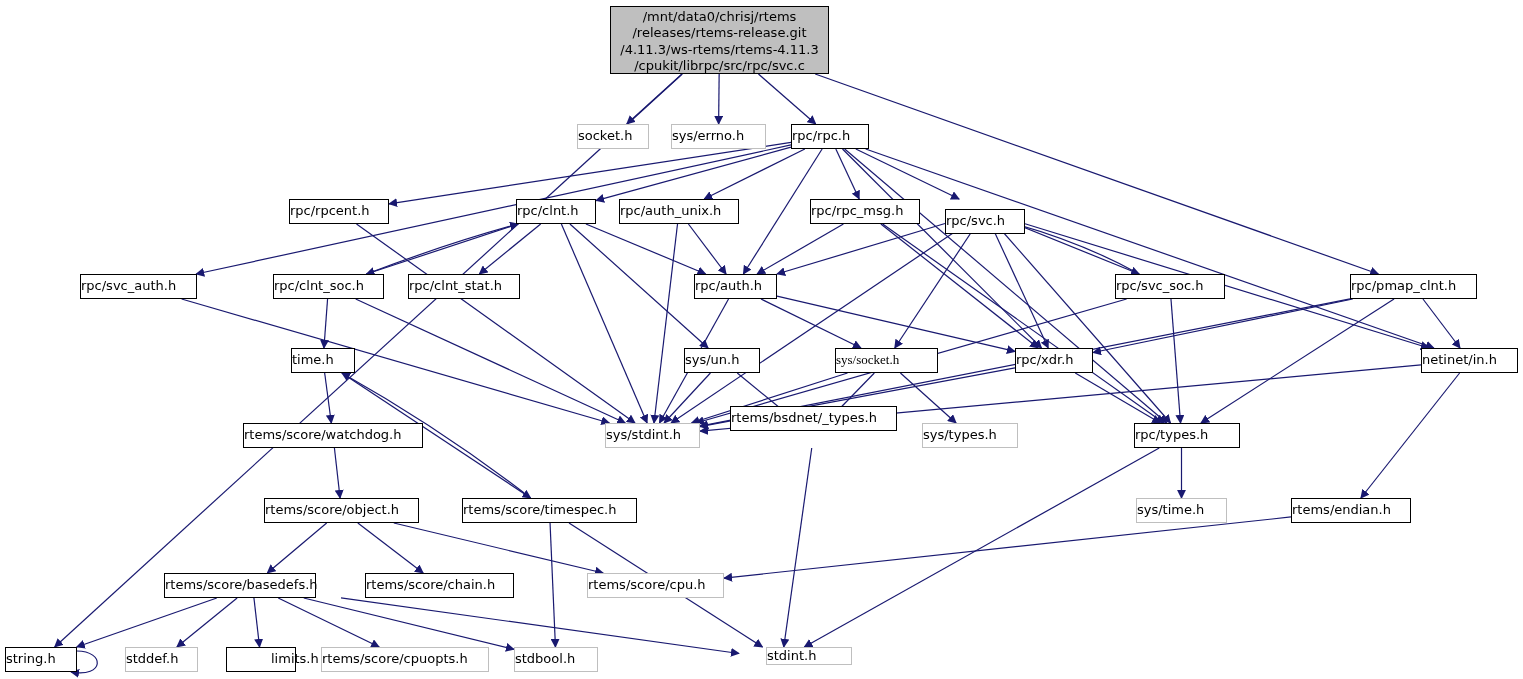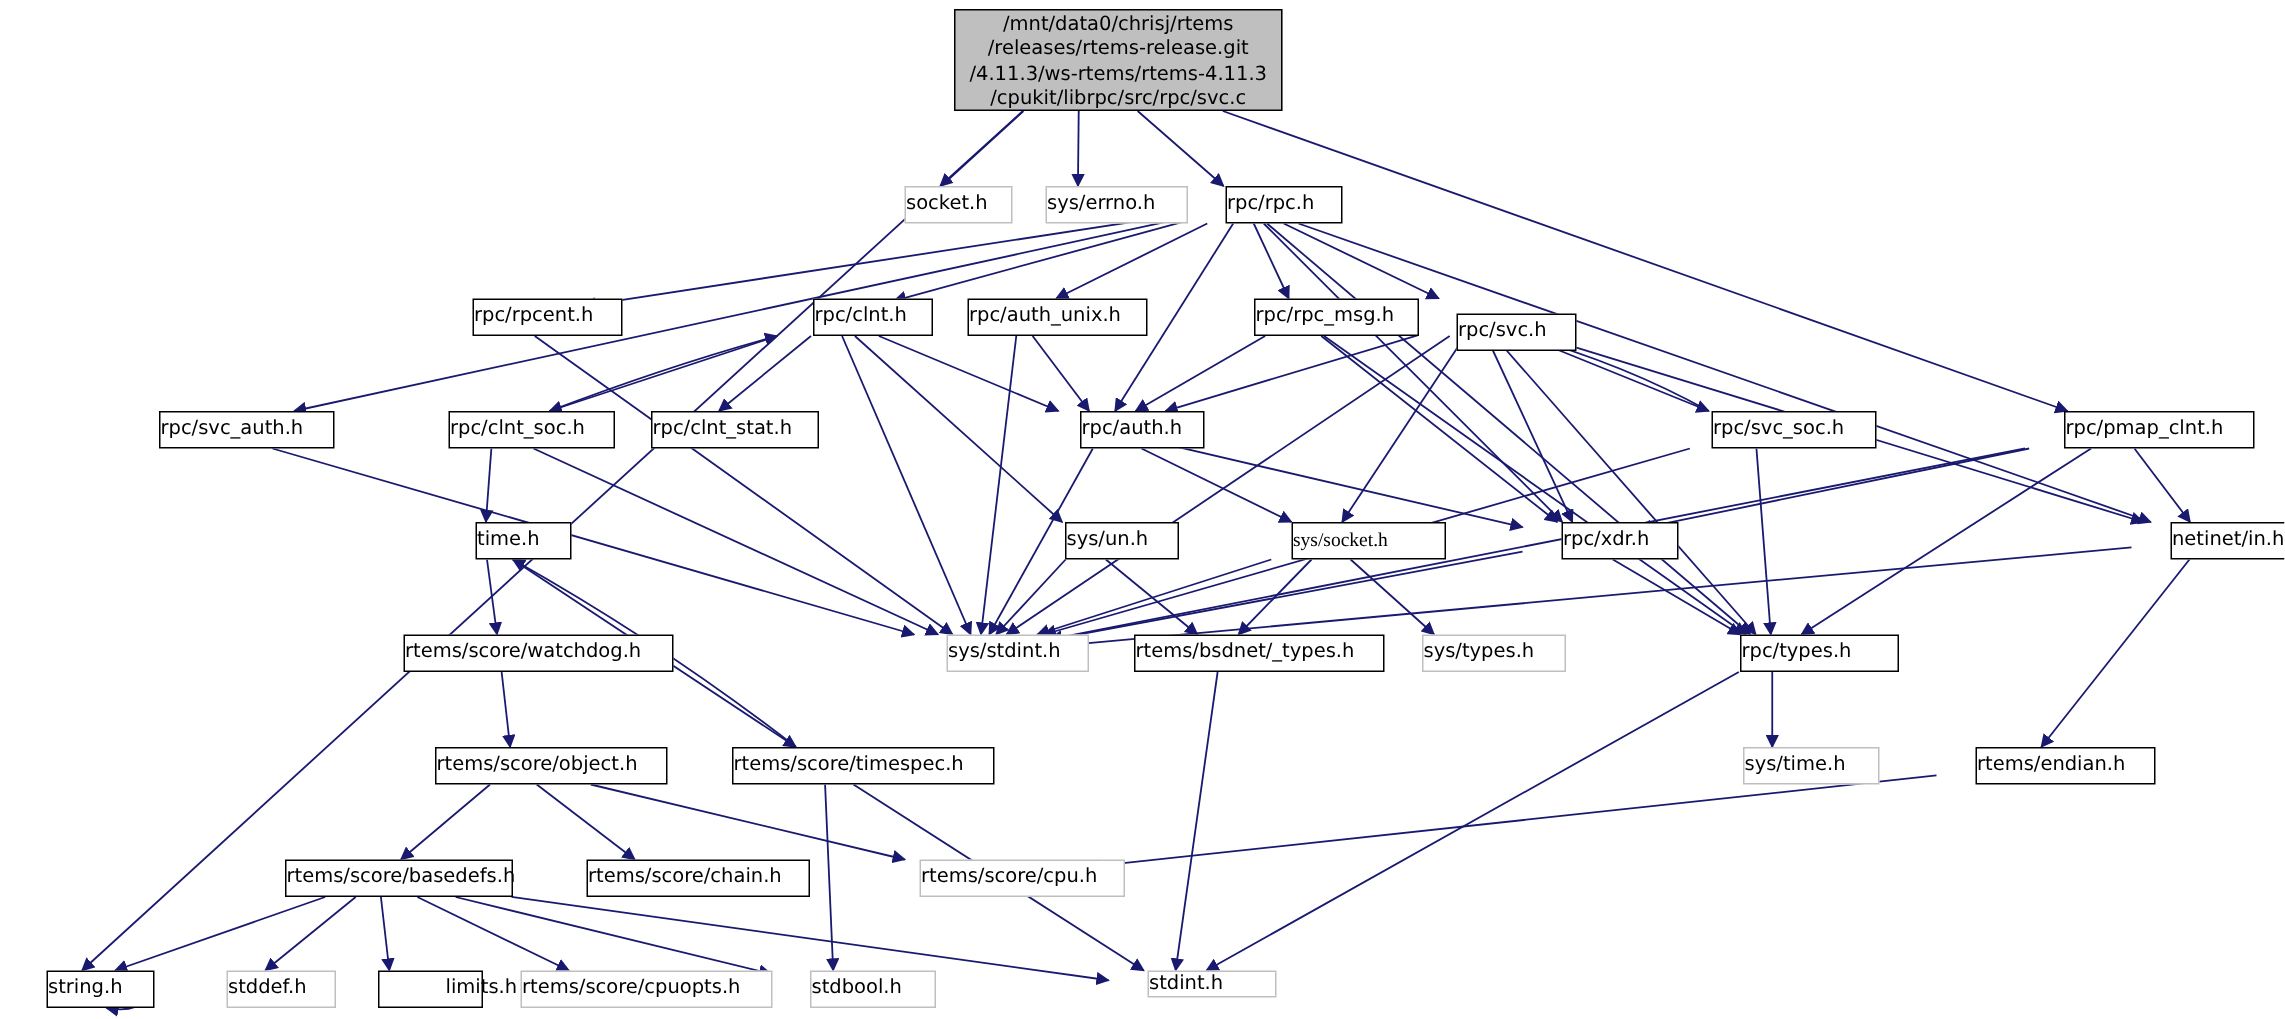--- a/index.html
+++ b/index.html
@@ -2,21 +2,21 @@
 <html><head>
 <meta charset="utf-8">
 <style>
   html, body { margin: 0; padding: 0; background: #ffffff; }
   #graph { position: relative; width: 1523px; height: 679px; overflow: hidden; background: #fff; }
   svg#edges { position: absolute; left: 0; top: 0; width: 1523px; height: 679px; }
   .node {
     position: absolute; box-sizing: border-box;
     font-family: "DejaVu Sans", sans-serif; font-size: 13px; color: #000;
     background: #fff; display: flex; align-items: center; justify-content: flex-start;
-    white-space: nowrap; cursor: pointer; line-height: 1.25; margin-left: 26px;
+    white-space: nowrap; cursor: pointer; line-height: 1.25;
   }
   .node.doc { border: 1.5px solid #000; }
   .node.ext { border: 1.5px solid #bfbfbf; }
   .node.root {
     background: #bfbfbf; border: 1.5px solid #000; white-space: normal;
     text-align: center; flex-direction: column; padding: 2px 6px;
   }
   .node.root span { display: block; }
 </style>
 </head>
@@ -131,33 +131,33 @@
   <div class="node doc" style="left:1115px;top:274px;width:110px;height:25px;">rpc/svc_soc.h</div>
   <div class="node doc" style="left:1350px;top:274px;width:127px;height:25px;">rpc/pmap_clnt.h</div>
 
   <div class="node doc" style="left:291px;top:348px;width:64px;height:25px;">time.h</div>
   <div class="node doc" style="left:684px;top:348px;width:76px;height:25px;">sys/un.h</div>
   <div class="node doc" style="left:835px;top:348px;width:103px;height:25px;font-family:Liberation Serif, serif;">sys/socket.h</div>
   <div class="node doc" style="left:1015px;top:348px;width:78px;height:25px;">rpc/xdr.h</div>
   <div class="node doc" style="left:1421px;top:348px;width:97px;height:25px;">netinet/in.h</div>
 
   <div class="node ext" style="left:605px;top:423px;width:95px;height:25px;">sys/stdint.h</div>
-  <div class="node doc" style="left:730px;top:423px;width:167px;height:25px;">rtems/bsdnet/_types.h</div>
+  <div class="node doc" style="left:730px;top:406px;width:167px;height:25px;">rtems/bsdnet/_types.h</div>
   <div class="node ext" style="left:922px;top:423px;width:96px;height:25px;">sys/types.h</div>
   <div class="node doc" style="left:1134px;top:423px;width:106px;height:25px;">rpc/types.h</div>
 
   <div class="node doc" style="left:243px;top:423px;width:180px;height:25px;">rtems/score/watchdog.h</div>
   <div class="node doc" style="left:264px;top:498px;width:155px;height:25px;">rtems/score/object.h</div>
   <div class="node doc" style="left:462px;top:498px;width:175px;height:25px;">rtems/score/timespec.h</div>
   <div class="node ext" style="left:1136px;top:498px;width:91px;height:25px;">sys/time.h</div>
   <div class="node doc" style="left:1291px;top:498px;width:120px;height:25px;">rtems/endian.h</div>
 
   <div class="node doc" style="left:164px;top:573px;width:152px;height:25px;">rtems/score/basedefs.h</div>
   <div class="node doc" style="left:365px;top:573px;width:149px;height:25px;">rtems/score/chain.h</div>
   <div class="node ext" style="left:587px;top:573px;width:137px;height:25px;">rtems/score/cpu.h</div>
 
   <div class="node doc" style="left:5px;top:647px;width:72px;height:25px;">string.h</div>
   <div class="node ext" style="left:125px;top:647px;width:73px;height:25px;">stddef.h</div>
   <div class="node doc" style="left:226px;top:647px;width:70px;height:25px;padding-left:44px;">limits.h</div>
   <div class="node ext" style="left:321px;top:647px;width:168px;height:25px;">rtems/score/cpuopts.h</div>
   <div class="node ext" style="left:514px;top:647px;width:84px;height:25px;">stdbool.h</div>
-  <div class="node ext" style="left:739px;top:647px;width:86px;height:18px;">stdint.h</div>
+  <div class="node ext" style="left:766px;top:647px;width:86px;height:18px;">stdint.h</div>
 </div>
 
 </body></html>

